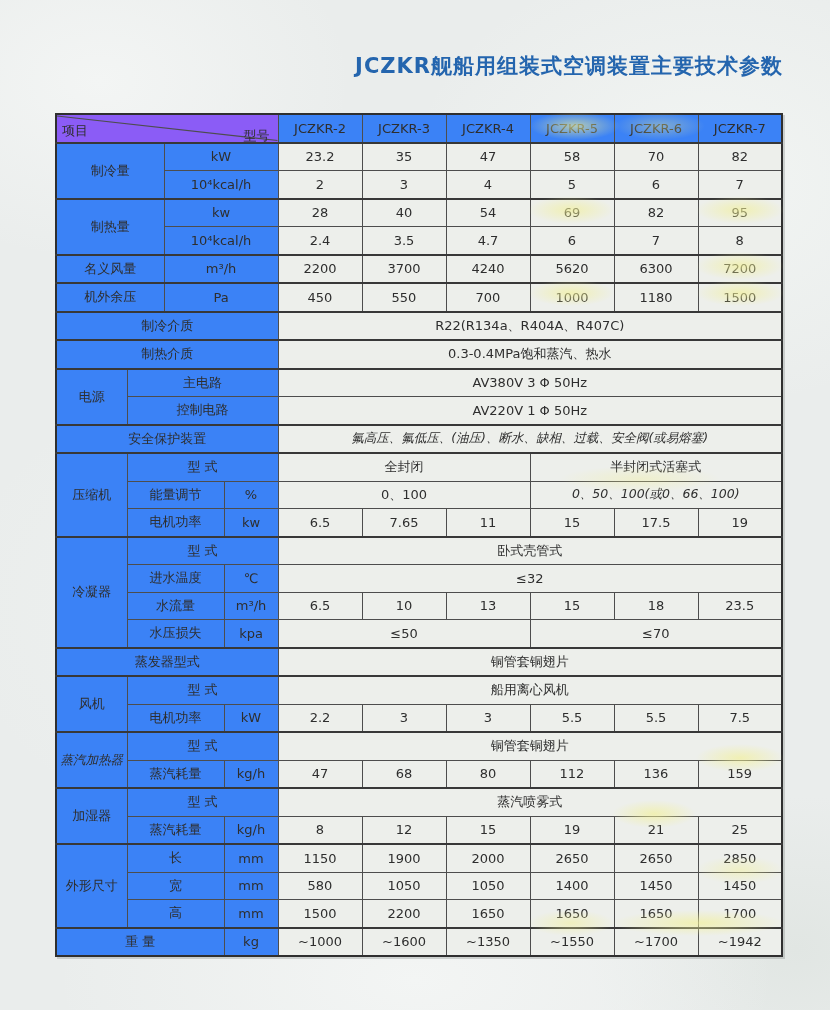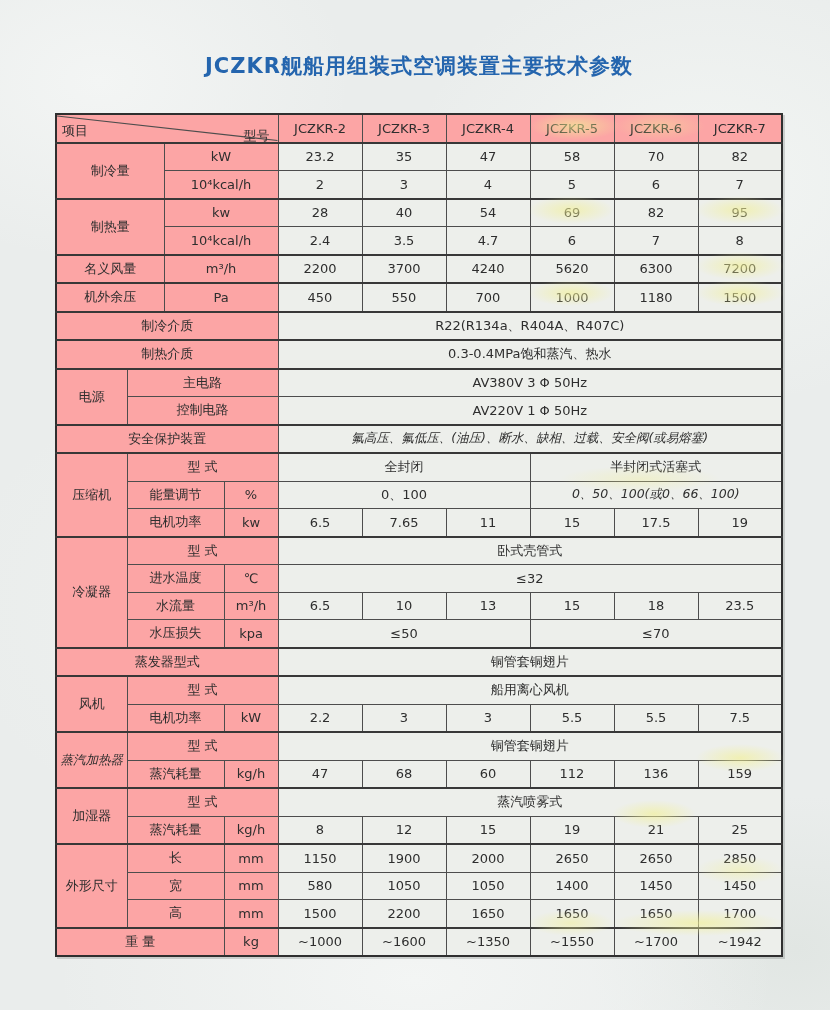--- a/index.html
+++ b/index.html
@@ -9,40 +9,40 @@
     background-color:#eaedec;
     background-image:
       radial-gradient(420px 300px at 12% 8%, #f3f5f4 0%, rgba(243,245,244,0) 60%),
       radial-gradient(500px 380px at 85% 18%, #f2f5f3 0%, rgba(242,245,243,0) 60%),
       radial-gradient(650px 420px at 45% 60%, #f0f3f1 0%, rgba(240,243,241,0) 65%),
       radial-gradient(600px 300px at 50% 97%, #f3f5f4 0%, rgba(243,245,244,0) 60%),
       radial-gradient(300px 220px at 96% 94%, #e1e6e3 0%, rgba(225,230,227,0) 70%);
   }
   .page-title{
     position:absolute;top:52px;left:55px;width:728px;
-    text-align:center;font-size:21px;font-weight:bold;color:#2465ae;
+    text-align:right;font-size:21px;font-weight:bold;color:#2465ae;
     letter-spacing:1px;
   }
   table.spec{
     position:absolute;left:55px;top:113px;
     border-collapse:collapse;table-layout:fixed;width:728px;
     border:2px solid #2f2f2f;
     box-shadow:2px 2px 0 rgba(110,120,115,0.28);
     font-size:13px;color:#2e2e2e;
   }
   table.spec td, table.spec th{
     border:1px solid #4d4d4d;height:26.5px;padding:0 2px;
     text-align:center;vertical-align:middle;font-weight:normal;
     overflow:hidden;white-space:nowrap;
   }
   tr.sec > td, tr.sec > th{border-top:2px solid #383838;}
-  .hd{background:#fca5a5;}
+  .hd{background:#3b82f6;}
   .dt{background:#edefeb;}
   .small{font-size:12.5px;font-style:italic;}
-  th.corner{position:relative;padding:0;background:#fca5a5;}
+  th.corner{position:relative;padding:0;background:#8b5cf6;}
   th.corner svg{position:absolute;left:0;top:0;width:100%;height:100%;}
   th.corner .c-item{position:absolute;left:5px;bottom:2px;font-size:13px;}
   th.corner .c-model{position:absolute;right:8px;top:12px;font-size:13px;}
   .notes{position:absolute;left:62px;top:948px;font-size:14.5px;color:#1e1e1e;line-height:22px;}
   .notes .star{margin-right:6px;}
   .smudge{position:absolute;pointer-events:none;
     background:radial-gradient(closest-side, rgba(242,240,150,0.65), rgba(242,240,150,0));}
 </style>
 </head>
 <body>
@@ -241,21 +241,21 @@
   <tr class="sec">
     <td class="hd small" rowspan="2">蒸汽加热器</td>
     <td class="hd" colspan="3">型 式</td>
     <td class="dt" colspan="6">铜管套铜翅片</td>
   </tr>
   <tr>
     <td class="hd" colspan="2">蒸汽耗量</td>
     <td class="hd">kg/h</td>
     <td class="dt">47</td>
     <td class="dt">68</td>
-    <td class="dt">60</td>
+    <td class="dt">80</td>
     <td class="dt">112</td>
     <td class="dt">136</td>
     <td class="dt">159</td>
   </tr>
 
   <tr class="sec">
     <td class="hd" rowspan="2">加湿器</td>
     <td class="hd" colspan="3">型 式</td>
     <td class="dt" colspan="6">蒸汽喷雾式</td>
   </tr>

